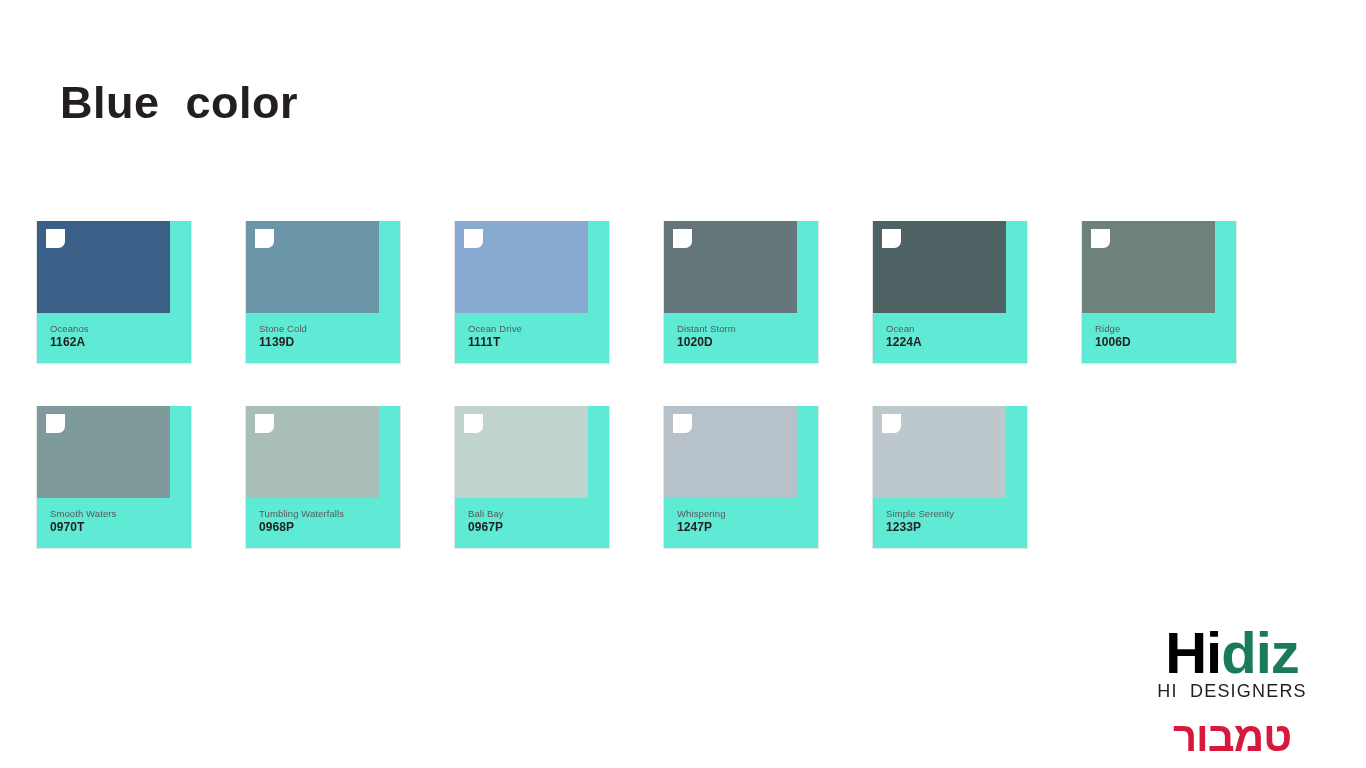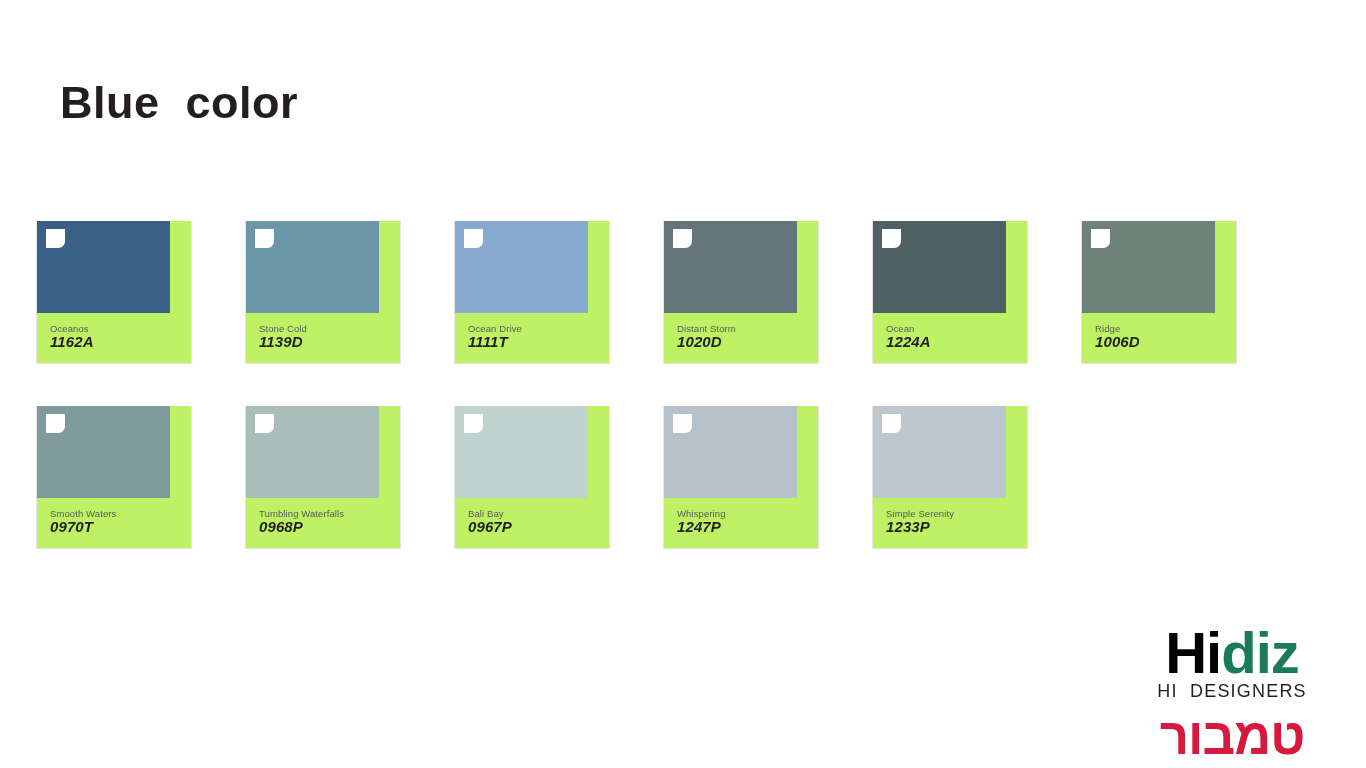--- a/index.html
+++ b/index.html
@@ -36,21 +36,21 @@
 
   .swatch-row {
     display: flex;
     flex-direction: row;
     gap: 53px;
     margin-bottom: 42px;
   }
 
   .swatch-card {
     width: 156px;
-    background: #bef264;
+    background: #5eead4;
     border: 1px solid #e4e4e4;
     border-top: none;
     box-sizing: border-box;
     display: flex;
     flex-direction: column;
   }
 
   .swatch-color {
     width: 133px;
     height: 92px;
@@ -74,26 +74,25 @@
 
   .swatch-name {
     font-size: 9.5px;
     color: #58595b;
     line-height: 13px;
     white-space: nowrap;
     letter-spacing: 0.1px;
   }
 
   .swatch-code {
-    font-size: 15px;
+    font-size: 12px;
     font-weight: bold;
     color: #231f20;
     line-height: 14px;
     letter-spacing: 0.1px;
-    font-style: italic;
   }
 
   
   .brand {
     position: absolute;
     right: 44px;
     bottom: 8px;
     width: 180px;
     text-align: center;
   }
@@ -112,21 +111,21 @@
     font-size: 18px;
     color: #231f20;
     letter-spacing: 1.2px;
     line-height: 22px;
     white-space: pre;
     margin-top: -4px;
   }
 
   .brand-hebrew {
     margin-top: 12px;
-    font-size: 51px;
+    font-size: 42px;
     font-weight: bold;
     color: #d6193c;
     line-height: 46px;
     direction: rtl;
     white-space: nowrap;
     letter-spacing: -1px;
   }
 </style>
 </head>
 <body>

